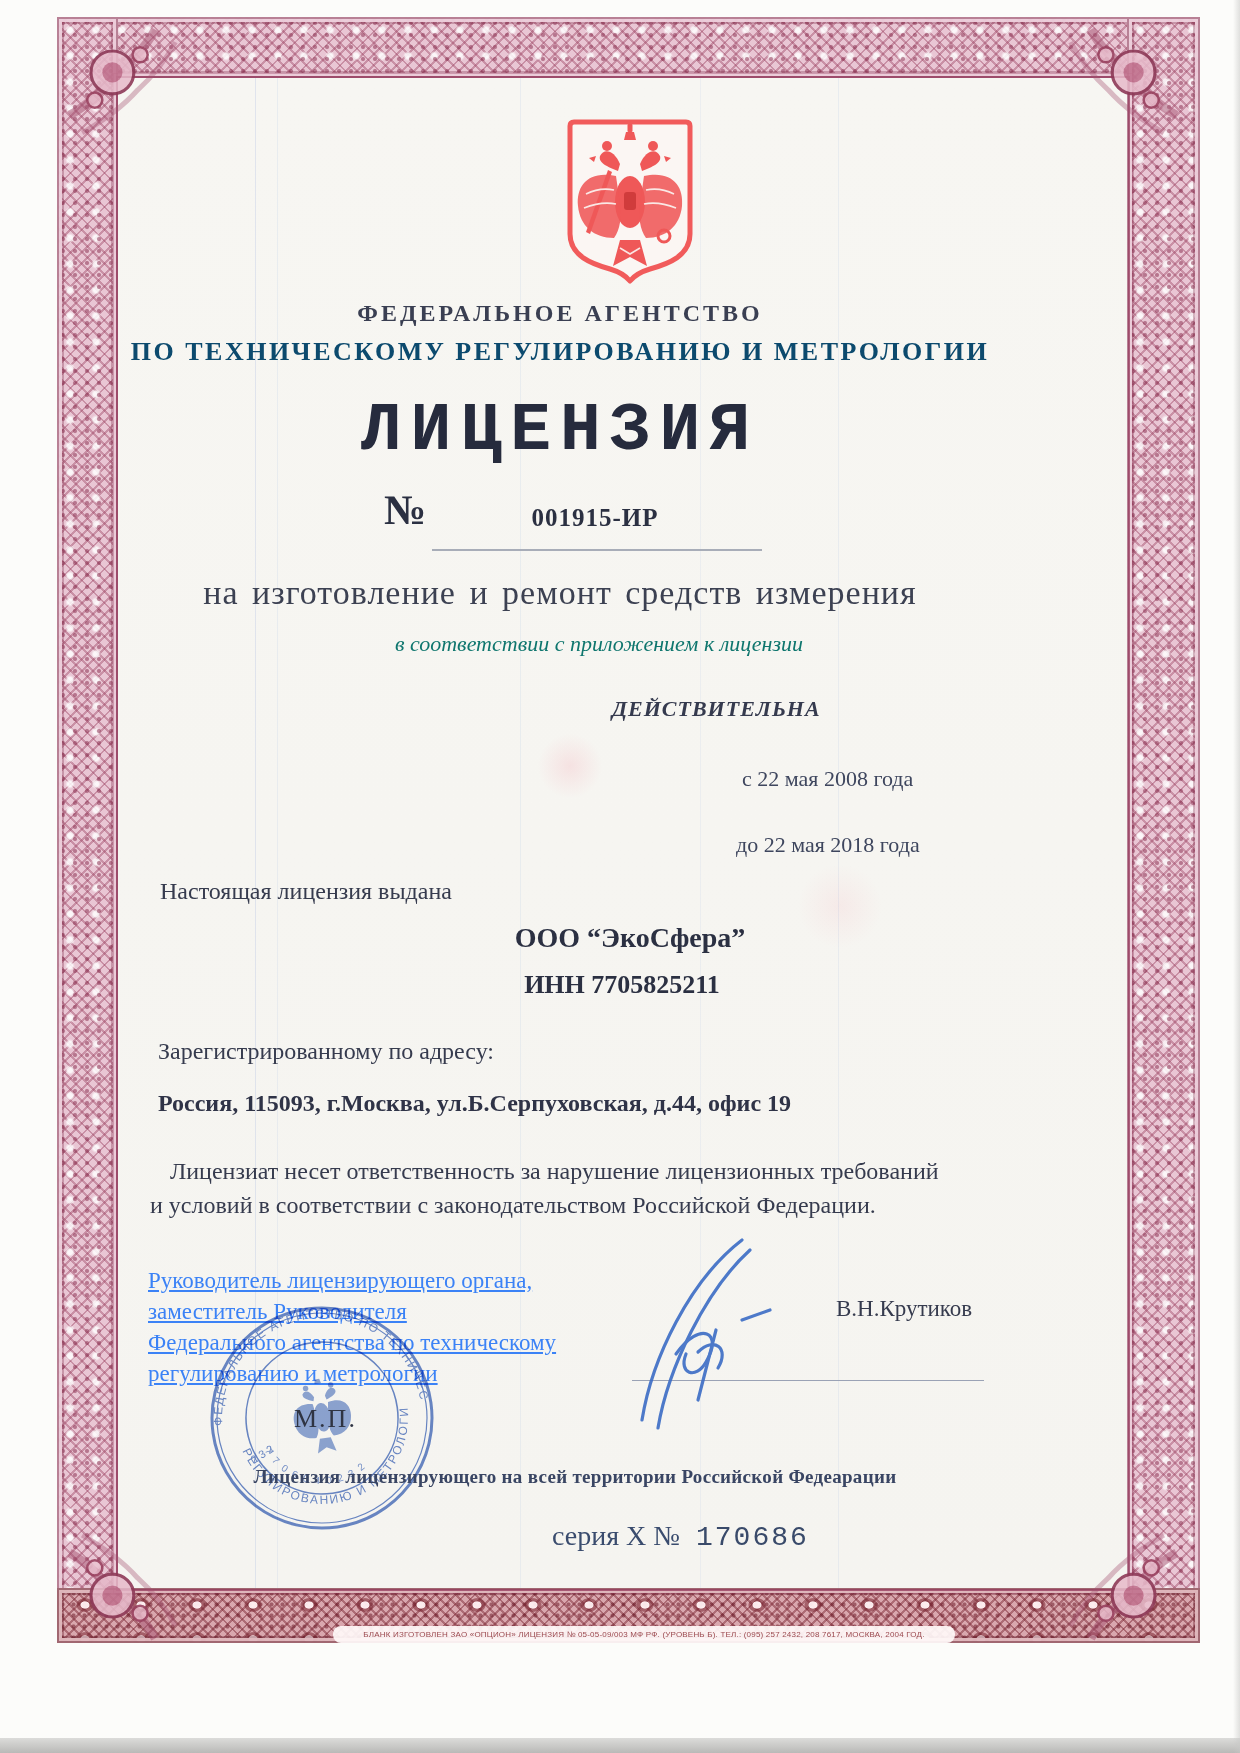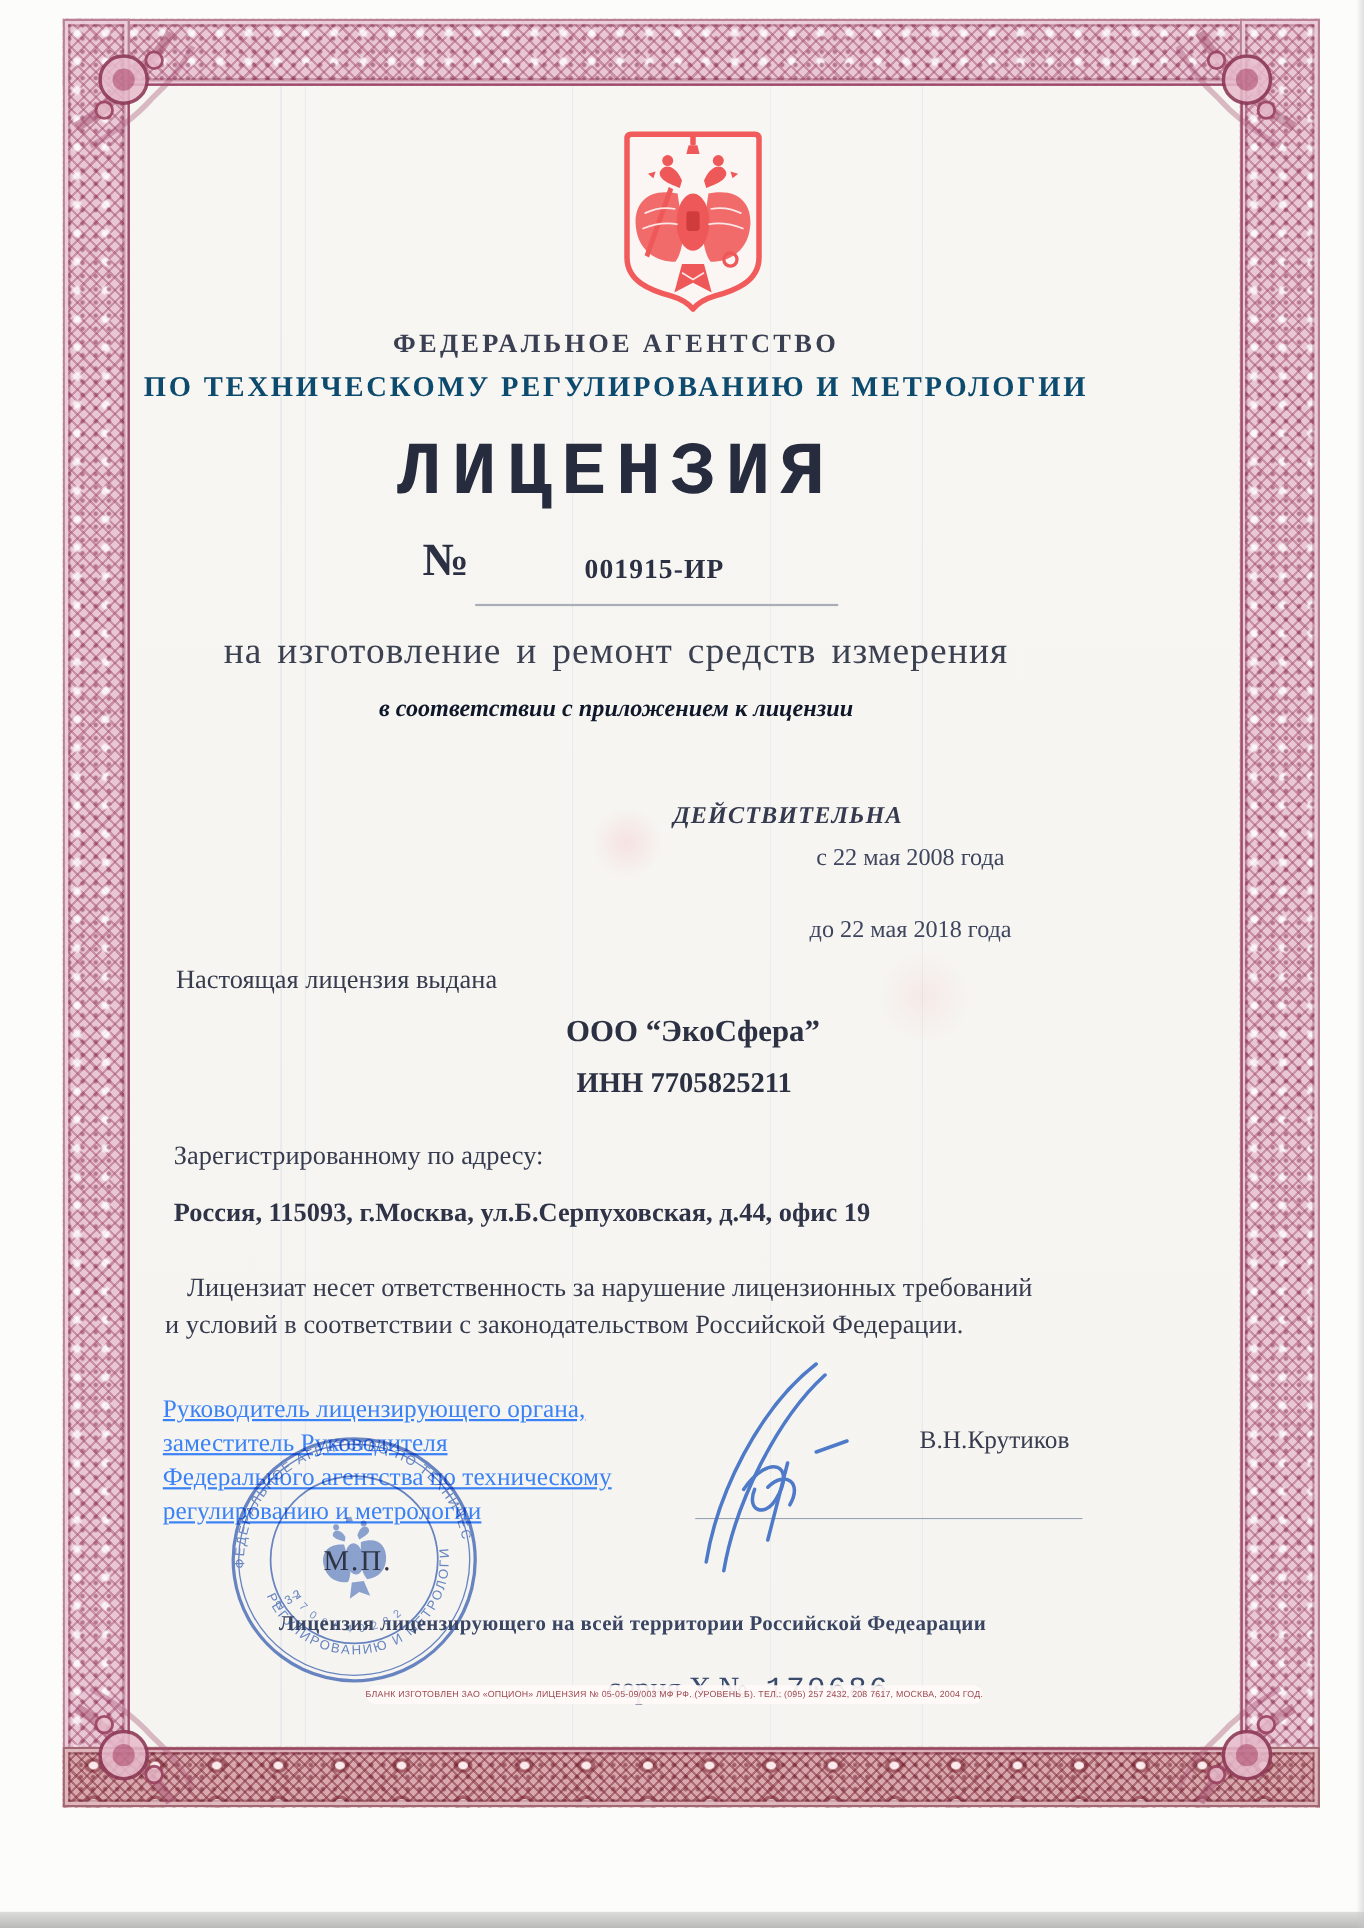--- a/index.html
+++ b/index.html
@@ -72,40 +72,40 @@
   
   .abs{ position:absolute; white-space:nowrap; }
   .ctr{ left:60px; width:1000px; text-align:center; }
   .agency1{ top:300px; font-size:24px; font-weight:bold; letter-spacing:3px; color:#3a3f52; }
   .agency2{ top:337px; font-size:26px; font-weight:bold; letter-spacing:2.5px; color:#0c4a6e; }
   .doc-title{ top:392px; font-size:68px; font-weight:bold; letter-spacing:9px; color:#262b3d;font-family:Liberation Mono, monospace; }
   .num-sign{ left:384px; top:486px; font-size:42px; font-weight:bold; color:#2b3042; }
   .num-val{ left:430px; top:504px; width:330px; text-align:center; font-size:25px; font-weight:bold; letter-spacing:1px; color:#2b3042; }
   .num-line{ position:absolute; left:432px; top:549px; width:330px; border-top:2px solid #a8adb8; }
   .scope{ top:574px; font-size:34px; letter-spacing:1px; word-spacing:4px; color:#3c4152; }
-  .scope-note{ top:631px; font-size:22px; font-weight:bold; font-style:italic; color:#0f172a; }
-  .valid{ left:612px; top:696px; font-size:22px; font-weight:bold; font-style:italic; letter-spacing:1px; color:#353a4e;margin-top:32px; }
+  .scope-note{ top:631px; font-size:22px; font-weight:normal; font-style:italic; color:#0f766e;padding-left:39px; }
+  .valid{ left:612px; top:696px; font-size:22px; font-weight:bold; font-style:italic; letter-spacing:1px; color:#353a4e; }
   .v-from{ left:742px; top:766px; font-size:22px; color:#3e465e; }
   .v-to{ left:736px; top:832px; font-size:22px; color:#3e465e; }
   .issued{ left:160px; top:878px; font-size:24px; color:#363b4e; }
   .company{ left:130px; top:922px; width:1000px; text-align:center; font-size:28px; font-weight:bold; color:#2b3042; }
   .inn{ left:122px; top:970px; width:1000px; text-align:center; font-size:26px; font-weight:bold; color:#2b3042; }
   .addr-label{ left:158px; top:1018px; font-size:24px; color:#363b4e;margin-top:20px; }
   .address{ left:158px; top:1090px; font-size:24px; font-weight:bold; color:#2f3347; }
   .liab{ left:150px; font-size:24px; color:#363b4e; }
   .liab1{ top:1158px;margin-left:20px; } .liab2{ top:1192px; }
   .sig-line{ left:148px; font-size:23px; color:#3b82f6;text-decoration:underline; }
   .sig-name{ left:836px; top:1296px; font-size:23px; color:#363b4e; }
   .sig-underline{ position:absolute; left:632px; top:1380px; width:352px; border-top:1px solid #9aa2b5; }
   .mp{ left:294px; top:1404px; font-size:26px; letter-spacing:2px; color:#2f3443; }
   .territory{ left:170px; top:1466px; width:810px; text-align:center; font-size:19px; font-weight:bold; letter-spacing:.3px; color:#394563; }
   .series{ left:552px; top:1520px; font-size:28px; color:#3a4c6e; }
   .series .no{ font-family:"Liberation Mono", monospace; letter-spacing:2px; margin-left:16px; color:#394a6a; }
   .fine-pill{
-    position:absolute; left:333px; top:1532px; width:560px; height:17px;
+    position:absolute; left:333px; top:1626px; width:622px; height:17px;
     background:rgba(255,249,249,.93); border-radius:8px;
     display:flex; align-items:center; justify-content:center;
   }
   .fine-pill span{ font-family:"Liberation Sans", sans-serif; font-size:8px; color:#9c4a50; white-space:nowrap; letter-spacing:.2px; }
   .emblem{ position:absolute; left:560px; top:116px; width:140px; height:170px; }
   .seal{ position:absolute; left:208px; top:1304px; width:228px; height:228px; opacity:.82; mix-blend-mode:multiply; transform:rotate(-8deg); }
   .scribble{ position:absolute; left:612px; top:1228px; width:190px; height:210px; }
 </style>
 </head>
 <body>

